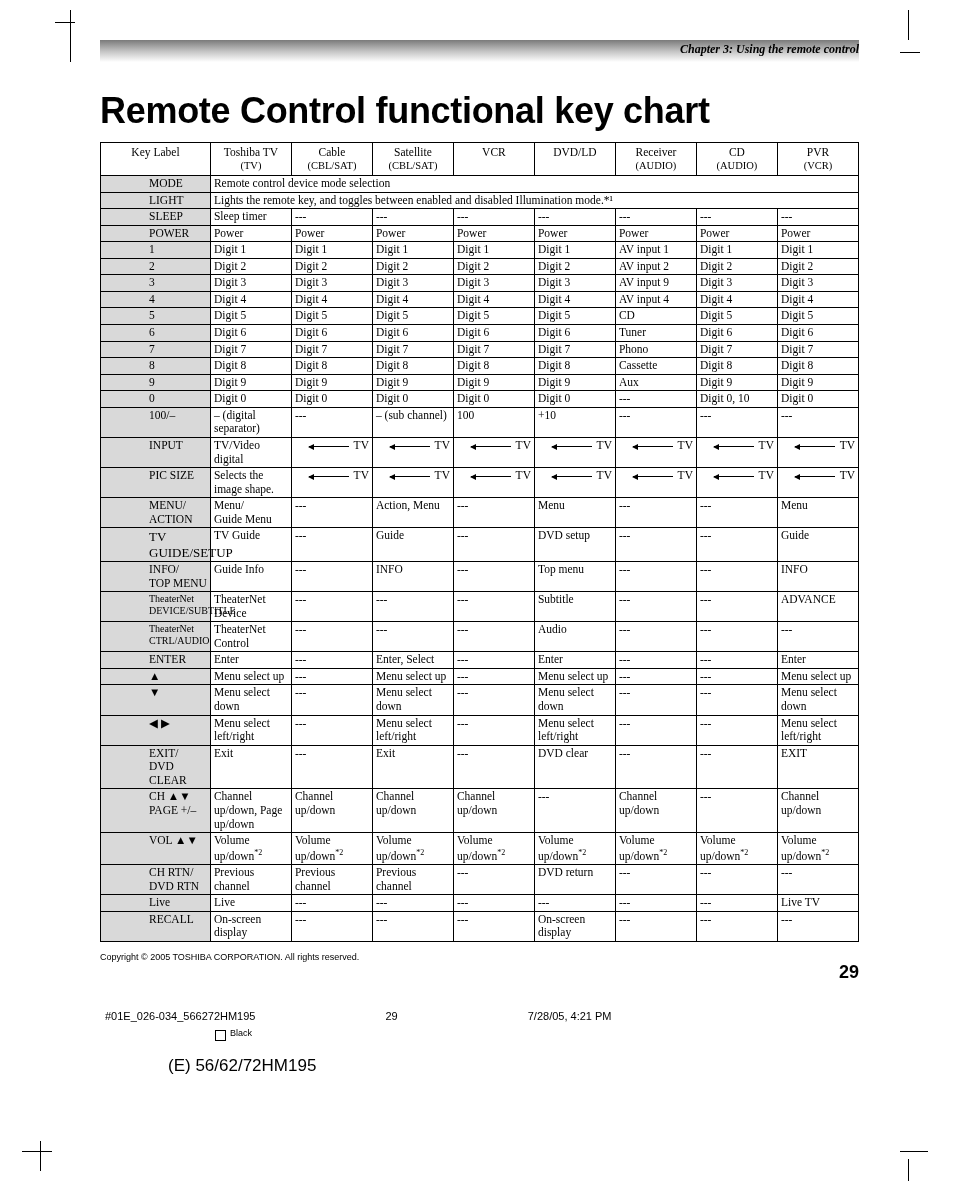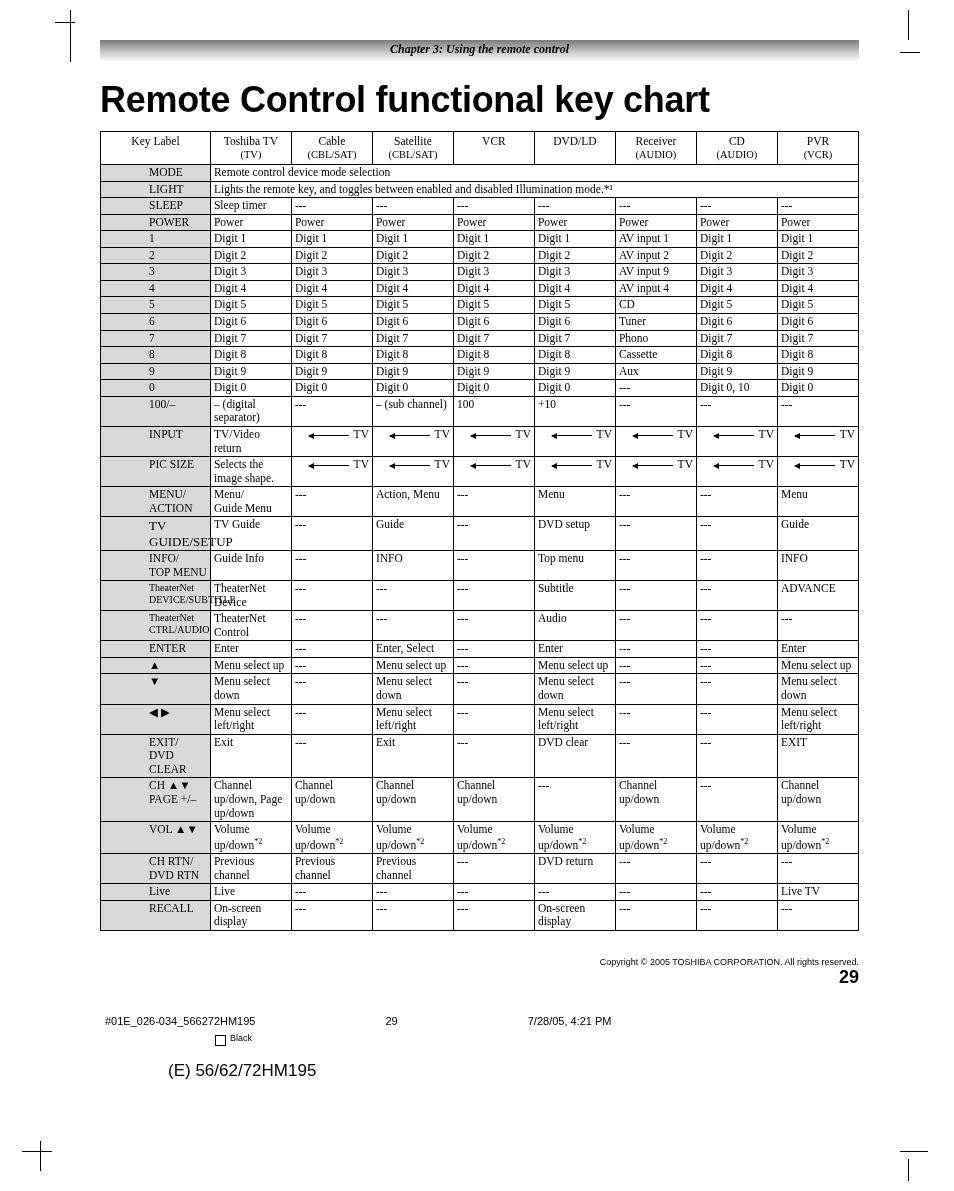--- a/index.html
+++ b/index.html
@@ -10,27 +10,27 @@
     background: #fff;
     width: 954px;
   }
   .page {
     padding: 40px 95px 20px 100px;
     position: relative;
   }
   .header-bar {
     background: linear-gradient(to bottom, #7a7a7a, #c2c2c2, #fff);
     height: 22px;
-    text-align: center;
+    text-align: right;
     font-style: italic;
     font-weight: bold;
     font-size: 12px;
     color: #000;
     line-height: 18px;
-    margin-bottom: 17px;
+    margin-bottom: 28px;
   }
   h1 {
     font-family: "Arial Narrow", Arial, sans-serif;
     font-stretch: condensed;
     font-weight: bold;
     font-size: 36px;
     margin: 0 0 10px 0;
     letter-spacing: -0.3px;
   }
   table {
@@ -78,24 +78,24 @@
     position: absolute;
     left: -1px; top: -3px;
     border-right: 6px solid #000;
     border-top: 3px solid transparent;
     border-bottom: 3px solid transparent;
   }
   .tv-arrow-cell { text-align: right; white-space: nowrap; }
   .sup { font-size: 8px; vertical-align: super; }
   .tri { font-family: Arial, sans-serif; }
   .footer-copy {
-    text-align: right;
+    text-align: left;
     font-family: Arial, sans-serif;
     font-size: 9px;
-    margin-top: 26px;
+    margin-top: 10px;
   }
   .page-num {
     position: absolute;
     right: 95px;
     font-family: Arial, sans-serif;
     font-weight: bold;
     font-size: 18px;
   }
   .job-line {
     font-family: Arial, sans-serif;
@@ -325,21 +325,21 @@
           <td>---</td>
           <td>– (sub channel)</td>
           <td>100</td>
           <td>+10</td>
           <td>---</td>
           <td>---</td>
           <td>---</td>
         </tr>
         <tr>
           <td class="label">INPUT</td>
-          <td>TV/Video return</td>
+          <td>TV/Video digital</td>
           <td class="tv-arrow-cell"><span class="arrow-tv"></span><span> TV</span></td>
           <td class="tv-arrow-cell"><span class="arrow-tv"></span><span> TV</span></td>
           <td class="tv-arrow-cell"><span class="arrow-tv"></span><span> TV</span></td>
           <td class="tv-arrow-cell"><span class="arrow-tv"></span><span> TV</span></td>
           <td class="tv-arrow-cell"><span class="arrow-tv"></span><span> TV</span></td>
           <td class="tv-arrow-cell"><span class="arrow-tv"></span><span> TV</span></td>
           <td class="tv-arrow-cell"><span class="arrow-tv"></span><span> TV</span></td>
         </tr>
         <tr>
           <td class="label">PIC SIZE</td>

